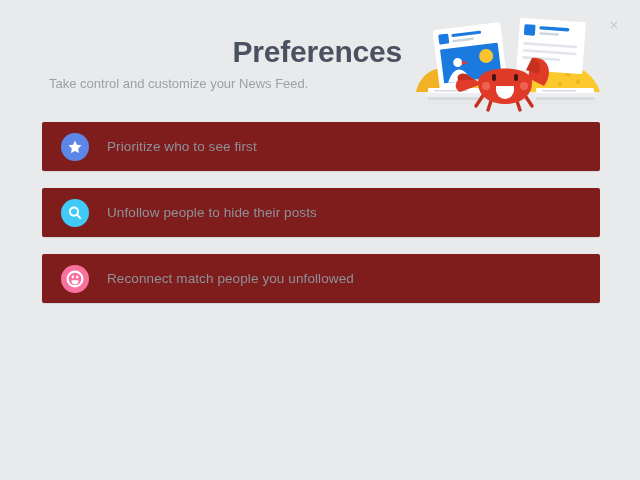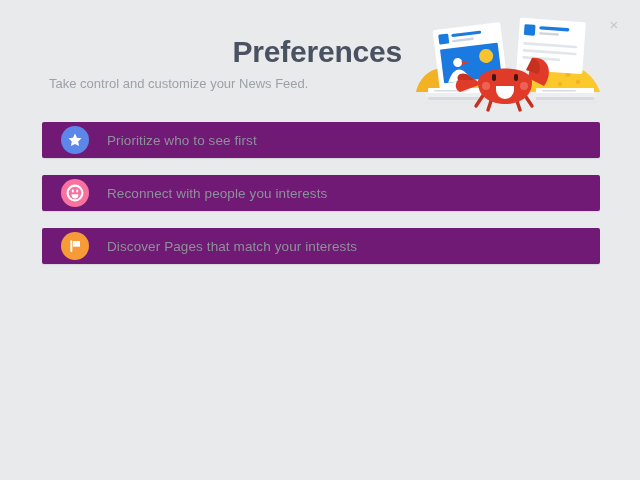--- a/index.html
+++ b/index.html
@@ -59,23 +59,23 @@
   }
 
   
   .option-list {
     position: absolute;
     left: 42px; top: 122px;
     width: 558px;
   }
   .option-row {
     position: relative;
-    height: 36px;
+    height: 49px;
     margin-bottom: 17px;
-    background: #701a75;
+    background: #7f1d1d;
     border-radius: 2px;
     box-shadow: 0 1px 1px rgba(140,146,156,0.22);
     display: flex;
     align-items: center;
     cursor: pointer;
   }
   .option-row:last-child { margin-bottom: 0; }
 
   .opt-icon {
     width: 28px; height: 28px;
@@ -184,38 +184,38 @@
 
     <div class="option-row">
       <span class="opt-icon" style="background:#5c87e8">
         <svg width="16" height="16" viewBox="0 0 16 16">
             <path d="M8 1.6l2 4.1 4.5.6-3.3 3.2.8 4.5L8 11.9l-4 2.1.8-4.5L1.5 6.3 6 5.7z" fill="#ffffff"></path>
           </svg>
       </span>
       <span class="opt-label">Prioritize who to see first</span>
     </div>
 
+    <div class="option-row">
+      <span class="opt-icon" style="background:#3fcbf5">
+        <svg width="16" height="16" viewBox="0 0 16 16">
+          <circle cx="7" cy="6.6" r="4.1" fill="none" stroke="#ffffff" stroke-width="2"></circle>
+          <path d="M10.2 9.9l3 3.2" stroke="#ffffff" stroke-width="2" stroke-linecap="round"></path>
+        </svg>
+      </span>
+      <span class="opt-label">Unfollow people to hide their posts</span>
+    </div>
 
     <div class="option-row">
       <span class="opt-icon" style="background:#f9729f">
         <svg width="18" height="18" viewBox="0 0 18 18">
           <circle cx="9" cy="9" r="7.4" fill="none" stroke="#ffffff" stroke-width="2.1"></circle>
           <rect x="5.9" y="5.4" width="1.9" height="3" rx="0.9" fill="#ffffff"></rect>
           <rect x="10.2" y="5.4" width="1.9" height="3" rx="0.9" fill="#ffffff"></rect>
           <path d="M5.6 10.3 h6.8 v0.7 a3.4 3.4 0 0 1 -6.8 0 Z" fill="#ffffff"></path>
         </svg>
       </span>
-      <span class="opt-label">Reconnect with people you interests</span>
+      <span class="opt-label">Reconnect match people you unfollowed</span>
     </div>
 
-    <div class="option-row">
-      <span class="opt-icon" style="background:#f79a38">
-        <svg width="16" height="16" viewBox="0 0 16 16">
-          <rect x="3.3" y="2.3" width="2" height="11.6" rx="1" fill="#ffffff"></rect>
-          <path d="M6 3.1h7v5.6H6z" fill="#ffffff"></path>
-        </svg>
-      </span>
-      <span class="opt-label">Discover Pages that match your interests</span>
-    </div>
 
 
   </div>
 </div>
 
 </body></html>

